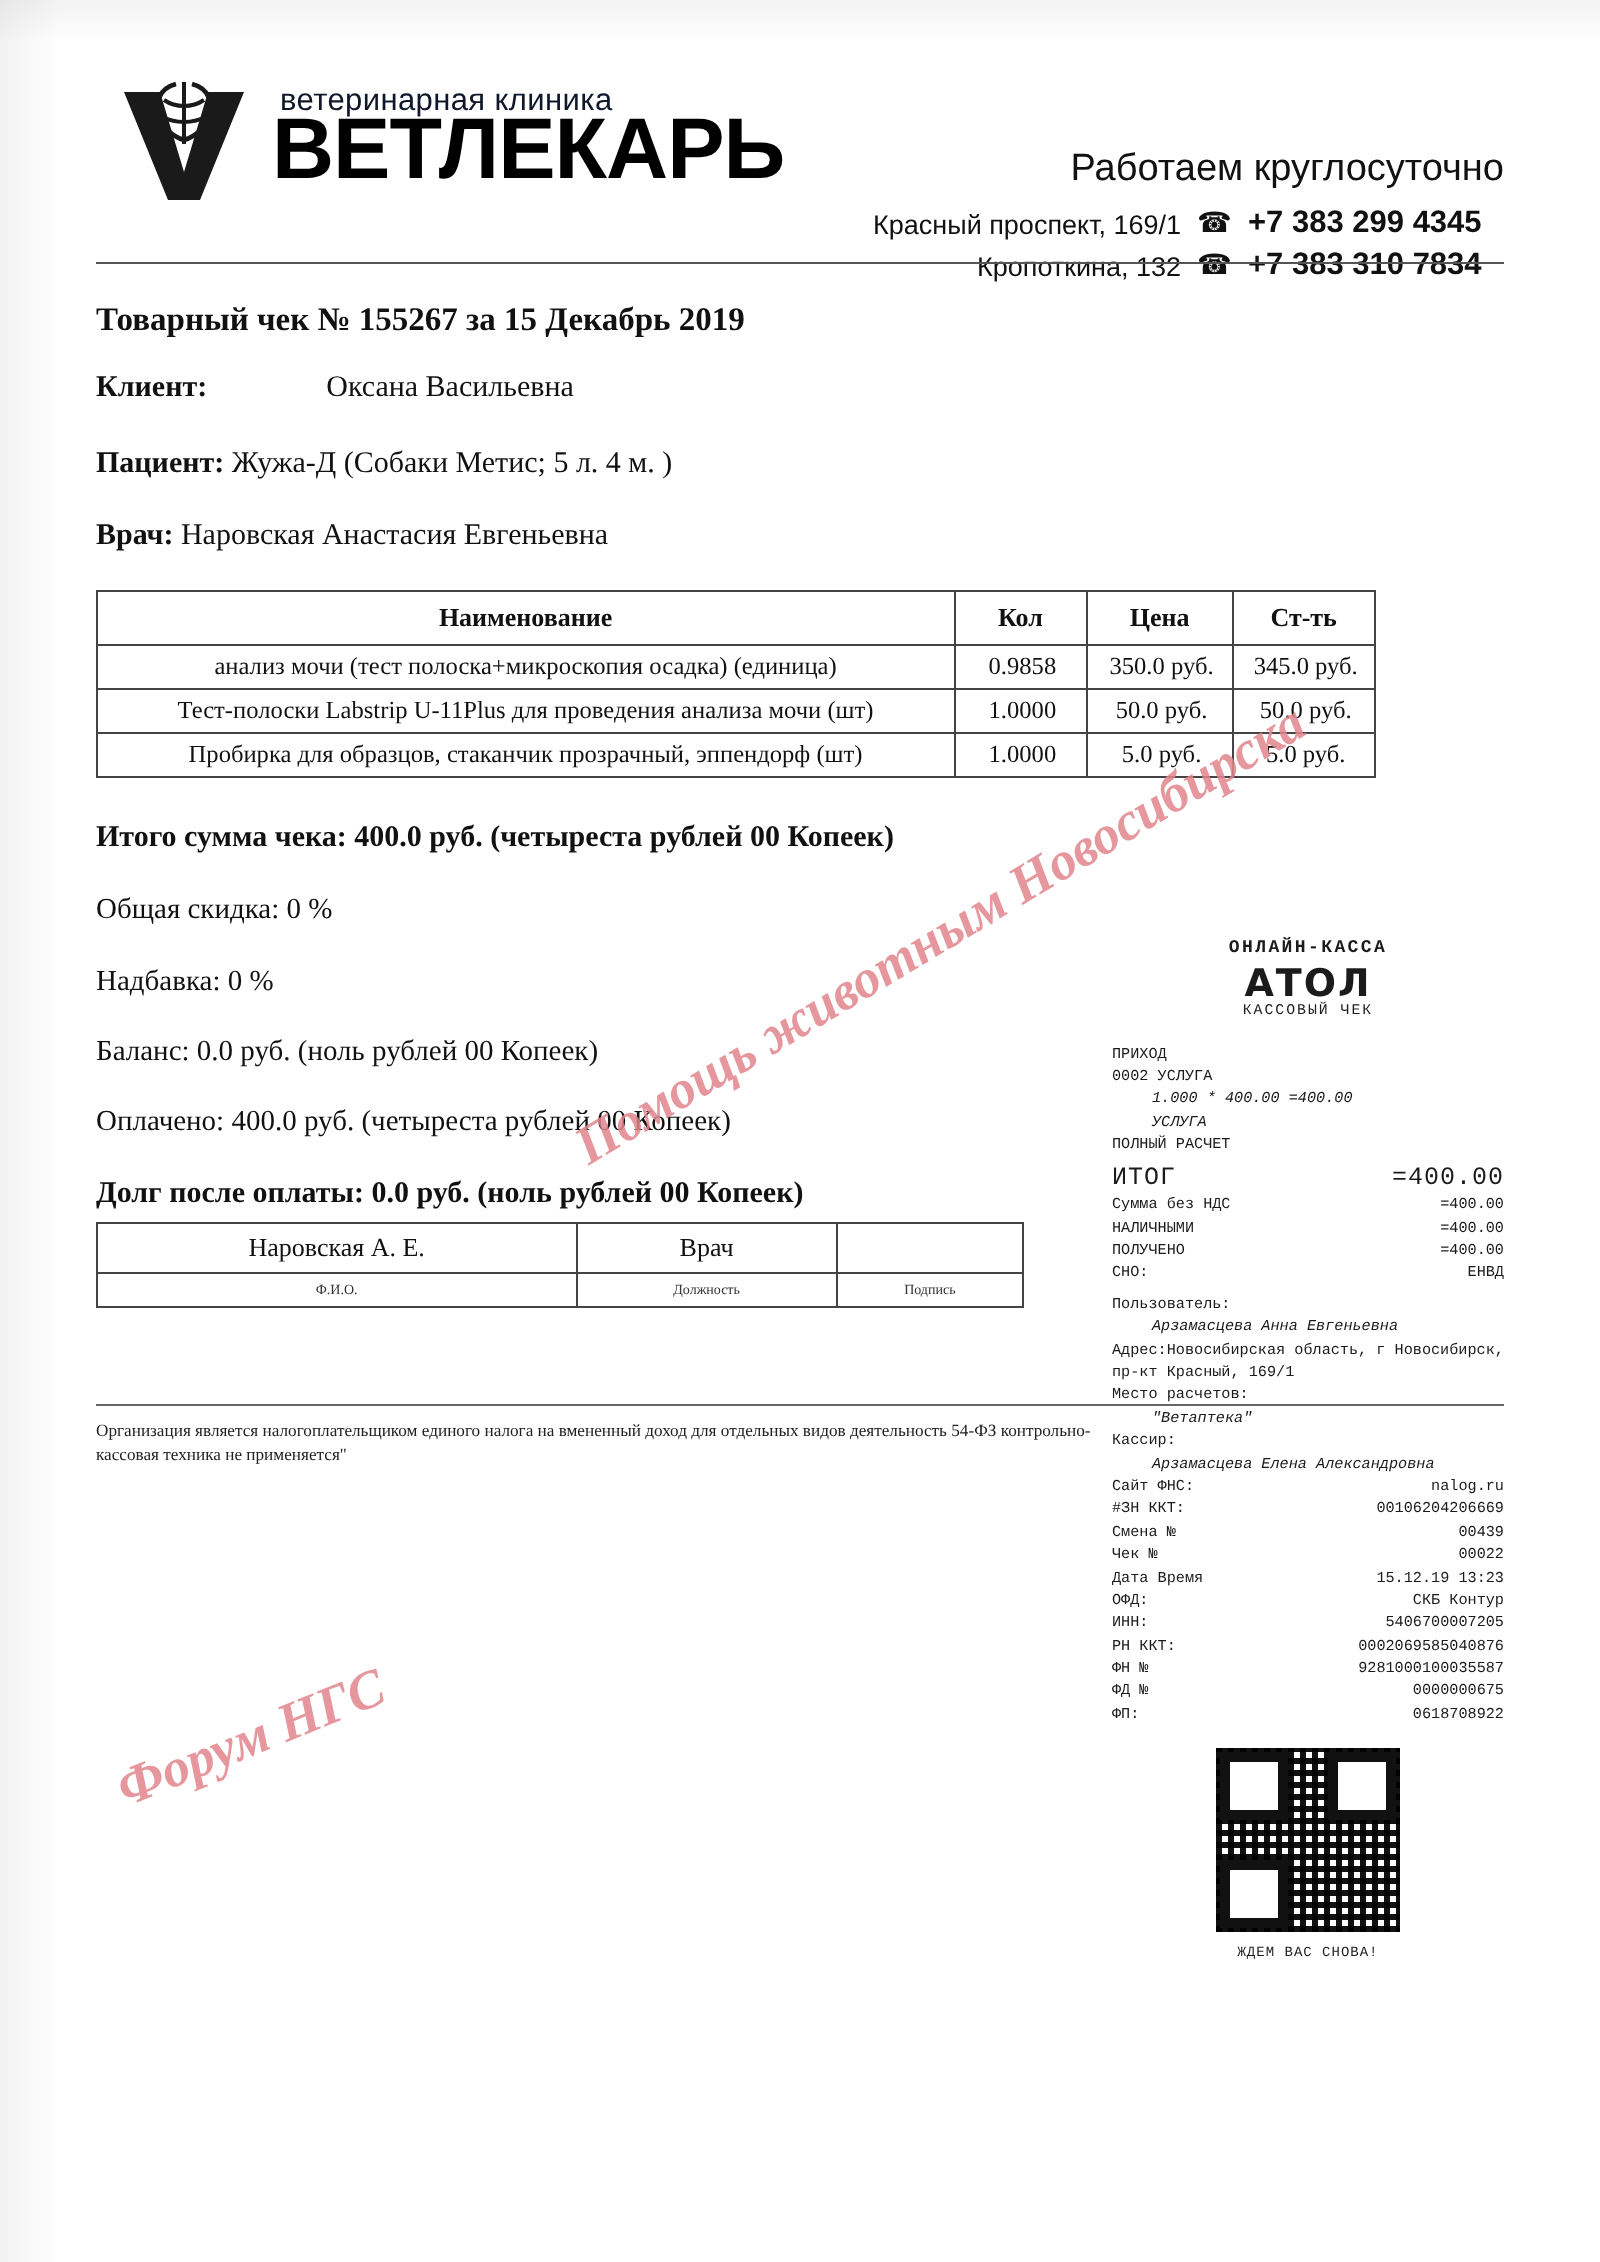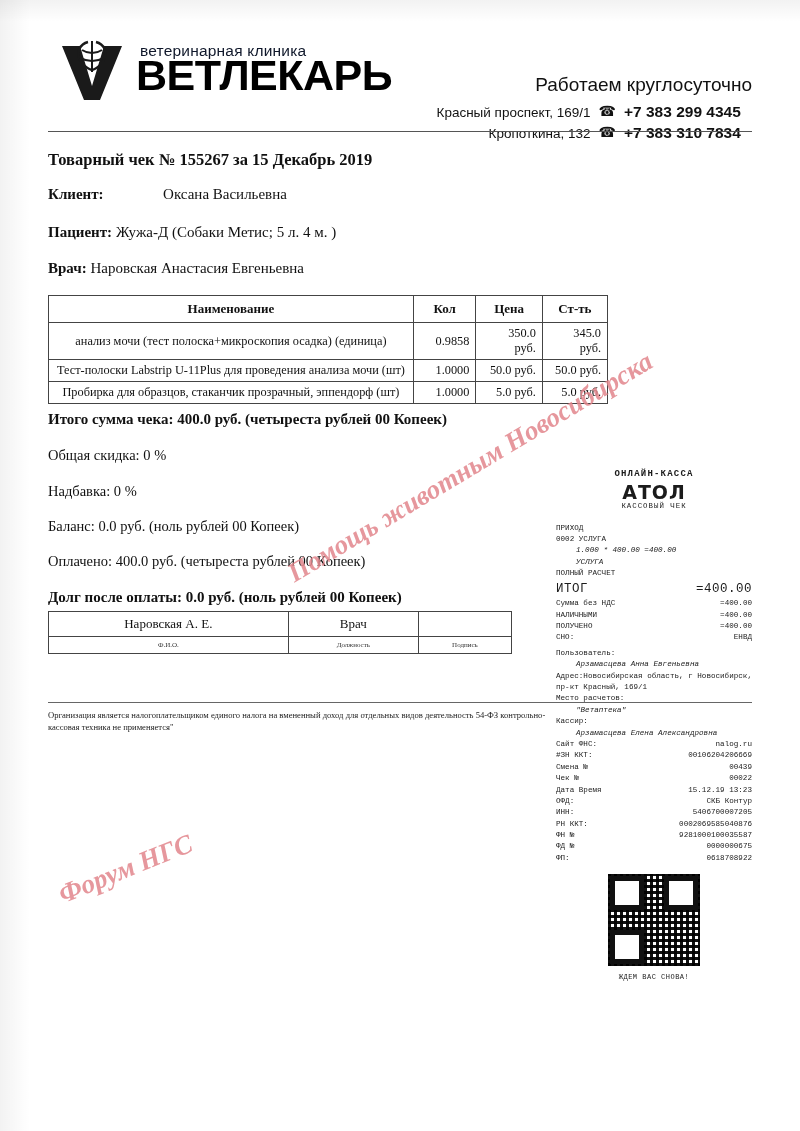--- a/index.html
+++ b/index.html
@@ -128,37 +128,37 @@
   #f-client { top: 186px; }
   #f-patient { top: 224px; }
   #f-doctor { top: 260px; }
   .client-gap { display:inline-block; width: 52px; }
 
   
   .items {
     position: absolute;
     left: 48px;
     top: 295px;
-    width: 560px;
+    width: 640px;
     border-collapse: collapse;
     font-size: 12.3px;
   }
   .items th, .items td {
     border: 1px solid #444;
     padding: 3px 6px;
     font-weight: normal;
   }
   .items thead th {
     text-align: center;
     font-weight: bold;
     font-size: 13px;
     padding: 5px 4px;
   }
   .items td.name { text-align: center; }
-  .items td.num { text-align: right; padding-left: 8px; }
+  .items td.num { text-align: center; padding-left: 8px; }
   .col-name { width: 500px; }
   .col-qty { width: 62px; }
   .col-price { width: 72px; }
   .col-sum { width: 70px; }
 
   
   .total-line {
     position: absolute;
     left: 48px;
     font-size: 14.5px;

